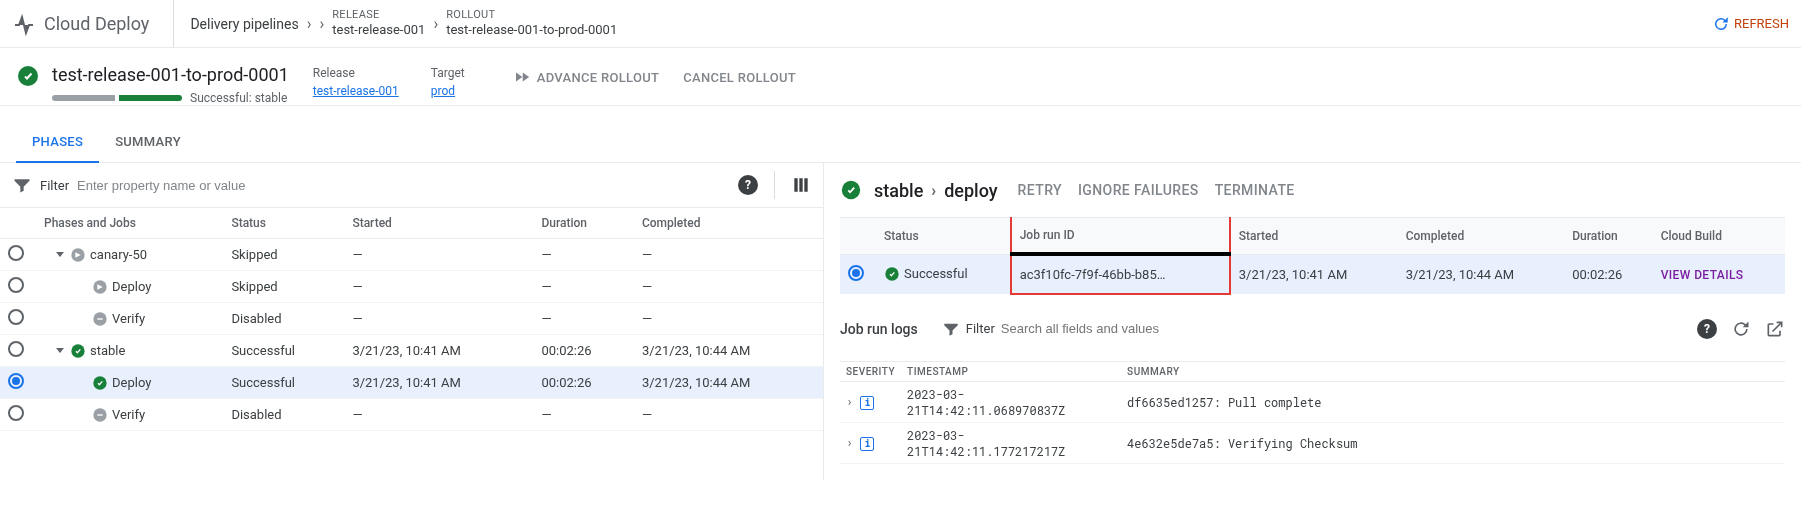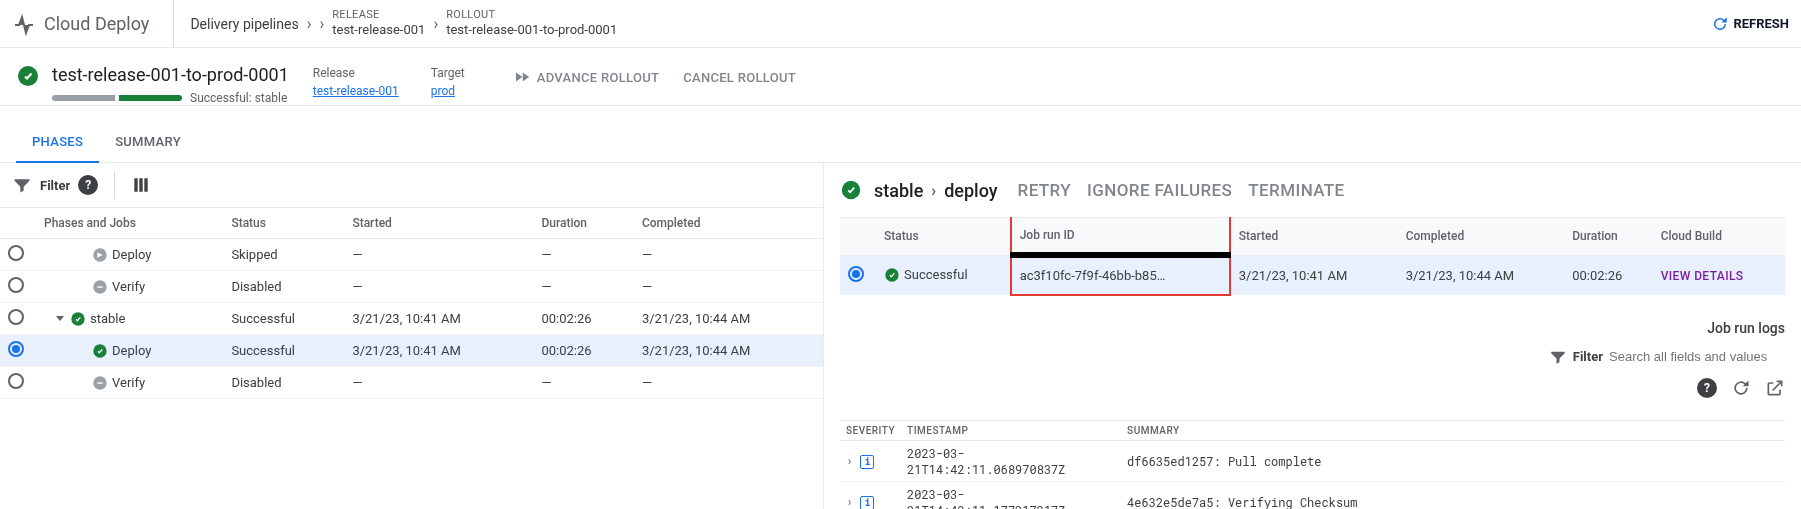--- a/index.html
+++ b/index.html
@@ -7,21 +7,21 @@
 .header { display: flex; align-items: center; height: 48px; border-bottom: 1px solid #e8eaed; padding: 0 12px; }
 .logo { display: flex; align-items: center; gap: 8px; font-size: 18px; color: #5f6368; margin-right: 24px; }
 .logo svg { width: 24px; height: 24px; }
 .breadcrumbs { display: flex; align-items: center; gap: 8px; font-size: 12px; color: #5f6368; border-left: 1px solid #dadce0; padding-left: 16px; height: 100%; }
 .bc-item { display: flex; flex-direction: column; line-height: 1.3; }
 .bc-label { font-size: 11px; text-transform: uppercase; color: #5f6368; letter-spacing: 0.3px; }
 .bc-value { font-size: 13px; color: #3c4043; }
 .bc-single { font-size: 14px; color: #3c4043; }
 .chev { color: #5f6368; font-size: 16px; }
 .spacer { flex: 1; }
-.refresh { color: #0f172a; display: flex; align-items: center; gap: 4px; font-size: 13px; font-weight: 700; cursor: pointer; }
+.refresh { color: #c2410c; display: flex; align-items: center; gap: 4px; font-size: 13px; font-weight: 400; cursor: pointer; }
 .refresh svg { width: 18px; height: 18px; }
 
 .titlebar { display: flex; align-items: flex-start; padding: 16px 16px 0 16px; gap: 24px; border-bottom: 1px solid #e8eaed; }
 .title-left { display: flex; align-items: flex-start; gap: 12px; }
 .check { width: 24px; height: 24px; color: #188038; }
 .title-col { display: flex; flex-direction: column; gap: 6px; }
 .title-text { font-size: 18px; font-weight: 400; color: #202124; }
 .progress { display: flex; align-items: center; gap: 8px; }
 .bar { display: flex; width: 130px; height: 6px; border-radius: 3px; overflow: hidden; }
 .bar-seg { flex: 1; }
@@ -42,21 +42,21 @@
 .tab.active { color: #1a73e8; border-bottom-color: #1a73e8; }
 
 .tabs-divider { border-bottom: 1px solid #e8eaed; margin-top: -1px; }
 
 .content { display: flex; }
 .left { width: 824px; border-right: 1px solid #e8eaed; }
 .right { flex: 1; padding: 16px; }
 
 .filter-row { display: flex; align-items: center; padding: 8px 12px; gap: 8px; }
 .filter-icon { width: 20px; height: 20px; color: #5f6368; }
-.filter-label { font-weight: 700; font-size: 13px; }
+.filter-label { font-weight: 400; font-size: 13px; }
 .filter-input { flex: 1; border: none; outline: none; font-size: 13px; color: #3c4043; }
 .filter-input::placeholder { color: #80868b; }
 .help-icon { width: 20px; height: 20px; background: #3c4043; color: #fff; border-radius: 50%; display: flex; align-items: center; justify-content: center; font-size: 12px; font-weight: 700; cursor: pointer; }
 .vdiv { width: 1px; height: 28px; background: #dadce0; margin: 0 8px; }
 .cols-icon { width: 20px; height: 20px; cursor: pointer; }
 
 .table { width: 100%; border-collapse: collapse; }
 .table th { text-align: left; font-weight: 500; font-size: 12px; color: #5f6368; padding: 8px; border-top: 1px solid #e8eaed; border-bottom: 1px solid #e8eaed; background:#fff;}
 .table td { padding: 6px 8px; font-size: 13px; color: #3c4043; border-bottom: 1px solid #f1f3f4; }
 .table tr.selected { background: #e8f0fe; }
@@ -65,31 +65,31 @@
 .radio.checked::after { content:''; position:absolute; top:2px; left:2px; width:8px; height:8px; background:#1a73e8; border-radius:50%; }
 .status-icon { width: 16px; height: 16px; display:inline-flex; align-items:center; justify-content:center; vertical-align: middle; margin-right: 4px; }
 .icon-green { color: #188038; }
 .caret { display:inline-block; width:0; height:0; border-left:4px solid transparent; border-right:4px solid transparent; border-top:5px solid #5f6368; margin-right:6px; vertical-align: middle; }
 .phase-cell { display:flex; align-items:center; }
 
 .panel-head { display: flex; align-items: center; gap: 12px; margin-bottom: 16px; }
 .panel-title { font-size: 18px; font-weight: 500; color: #202124; display:flex; align-items:center; gap:8px;}
 .panel-title .chev2 { color:#5f6368; font-size:16px; font-weight:700; }
 .panel-actions { display: flex; gap: 16px; margin-left: 8px; }
-.panel-action { font-size: 17px; color: #80868b; font-weight: 500; text-transform: uppercase; letter-spacing: 0.4px; cursor: pointer; }
+.panel-action { font-size: 14px; color: #80868b; font-weight: 500; text-transform: uppercase; letter-spacing: 0.4px; cursor: pointer; }
 
 .section-title { font-size: 15px; color: #3c4043; margin: 8px 0 10px; }
 .jobruns-table { width: 100%; border-collapse: collapse; }
 .jobruns-table th { text-align: left; font-weight: 500; font-size: 12px; color: #5f6368; padding: 10px 8px; background: #f8f9fa; border-top:1px solid #e8eaed; border-bottom:1px solid #e8eaed;}
 .jobruns-table td { padding: 10px 8px; font-size: 13px; color: #3c4043; }
 .jobruns-table tr.sel { background: #e8f0fe; }
 .highlight-box { border: 2px solid #e53935; }
 .view-details { color: #7b1fa2; font-weight: 500; font-size: 12px; letter-spacing: 0.4px; cursor: pointer; }
 
-.logs-head { display: flex; align-items: flex-end; gap: 12px; margin-top: 16px; padding: 8px 0; flex-direction: column;}
+.logs-head { display: flex; align-items: center; gap: 24px; margin-top: 16px; padding: 8px 0;}
 .logs-title { font-weight: 500; font-size: 14px; }
 .logs-filter { display:flex; align-items:center; gap:6px; flex:1;}
 .logs-filter input { border:none; outline:none; font-size:13px; flex:1;}
 .logs-icons { display:flex; align-items:center; gap:14px; }
 .log-table { width:100%; border-collapse: collapse; margin-top:14px; }
 .log-table th { text-align:left; font-size:10px; font-weight:500; color:#5f6368; text-transform:uppercase; letter-spacing:0.5px; padding:4px 6px; border-top:1px solid #e8eaed; border-bottom:1px solid #e8eaed; }
 .log-table td { font-family: "Roboto Mono", Menlo, monospace; font-size:12px; padding:4px 6px; color:#3c4043; border-bottom:1px solid #f1f3f4; }
 .log-expand { cursor:pointer; color:#5f6368; }
 .info-badge { display:inline-flex; width:14px; height:14px; border:1px solid #1a73e8; color:#1a73e8; font-size:10px; font-weight:700; border-radius:2px; align-items:center; justify-content:center; }
 </style>
@@ -176,38 +176,58 @@
 </div>
 <div class="tabs-divider"></div>
 
 <div class="content">
   <div class="left">
     <div class="filter-row">
       <svg class="filter-icon" viewBox="0 0 24 24">
           <path fill="#5f6368" d="M3 5h18v2l-7 7v5l-4 2v-7L3 7V5z"></path>
         </svg>
       <span class="filter-label">Filter</span>
+      <input class="filter-input" placeholder="Enter property name or value" style="">
       <div class="help-icon">?</div>
       <div class="vdiv"></div>
       <svg class="cols-icon" viewBox="0 0 24 24">
           <path fill="#3c4043" d="M4 4h4v16H4V4zm6 0h4v16h-4V4zm6 0h4v16h-4V4z"></path>
         </svg>
     </div>
     <table class="table">
       <thead>
           <tr>
         <th style="width:36px;"></th>
         <th>Phases and Jobs</th>
         <th>Status</th>
         <th>Started</th>
         <th>Duration</th>
         <th>Completed</th>
       </tr>
         </thead>
       <tbody id="phase-rows">
+          <tr>
+            <td><span class="radio"></span></td>
+            <td style="padding-left:20px;">
+              <div class="phase-cell">
+                <span class="caret"></span>
+                <span class="status-icon">
+                  <svg width="16" height="16" viewBox="0 0 24 24">
+                    <circle cx="12" cy="12" r="10" fill="#9aa0a6"></circle>
+                    <path d="M8 8l8 4-8 4V8z" fill="#fff"></path>
+                  </svg>
+                </span>
+                <span>canary-50</span>
+              </div>
+            </td>
+            <td>Skipped</td>
+            <td>—</td>
+            <td>—</td>
+            <td>—</td>
+          </tr>
           <tr>
             <td><span class="radio"></span></td>
             <td style="padding-left:56px;">
               <div class="phase-cell">
                 <span class="status-icon">
                   <svg width="16" height="16" viewBox="0 0 24 24">
                     <circle cx="12" cy="12" r="10" fill="#9aa0a6"></circle>
                     <path d="M8 8l8 4-8 4V8z" fill="#fff"></path>
                   </svg>
                 </span>
@@ -312,21 +332,21 @@
         <span class="panel-action">IGNORE FAILURES</span>
         <span class="panel-action">TERMINATE</span>
       </div>
     </div>
 
     <table class="jobruns-table">
       <thead>
           <tr>
         <th style="width:36px;"></th>
         <th>Status</th>
-        <th class="highlight-box" style="border-bottom:6px solid #000000;">Job run ID</th>
+        <th class="highlight-box" style="border-bottom:4px solid #000000;">Job run ID</th>
         <th>Started</th>
         <th>Completed</th>
         <th>Duration</th>
         <th>Cloud Build</th>
       </tr>
         </thead>
       <tbody>
         <tr class="sel">
           <td><span class="radio checked"></span></td>
           <td><span class="status-icon icon-green">

